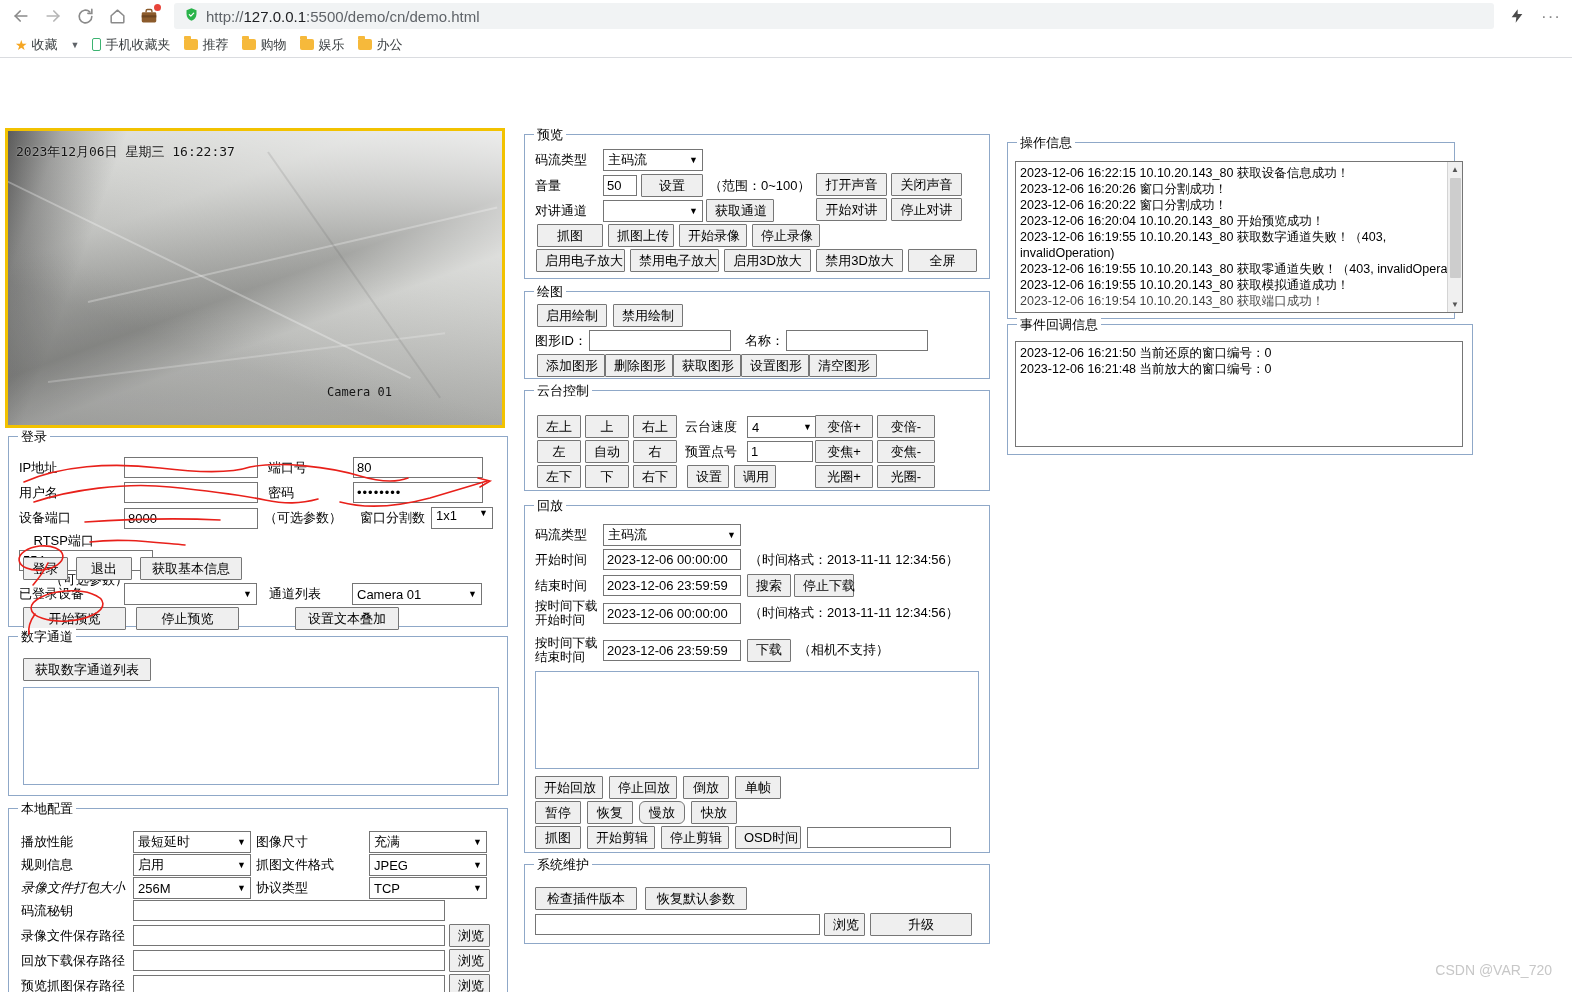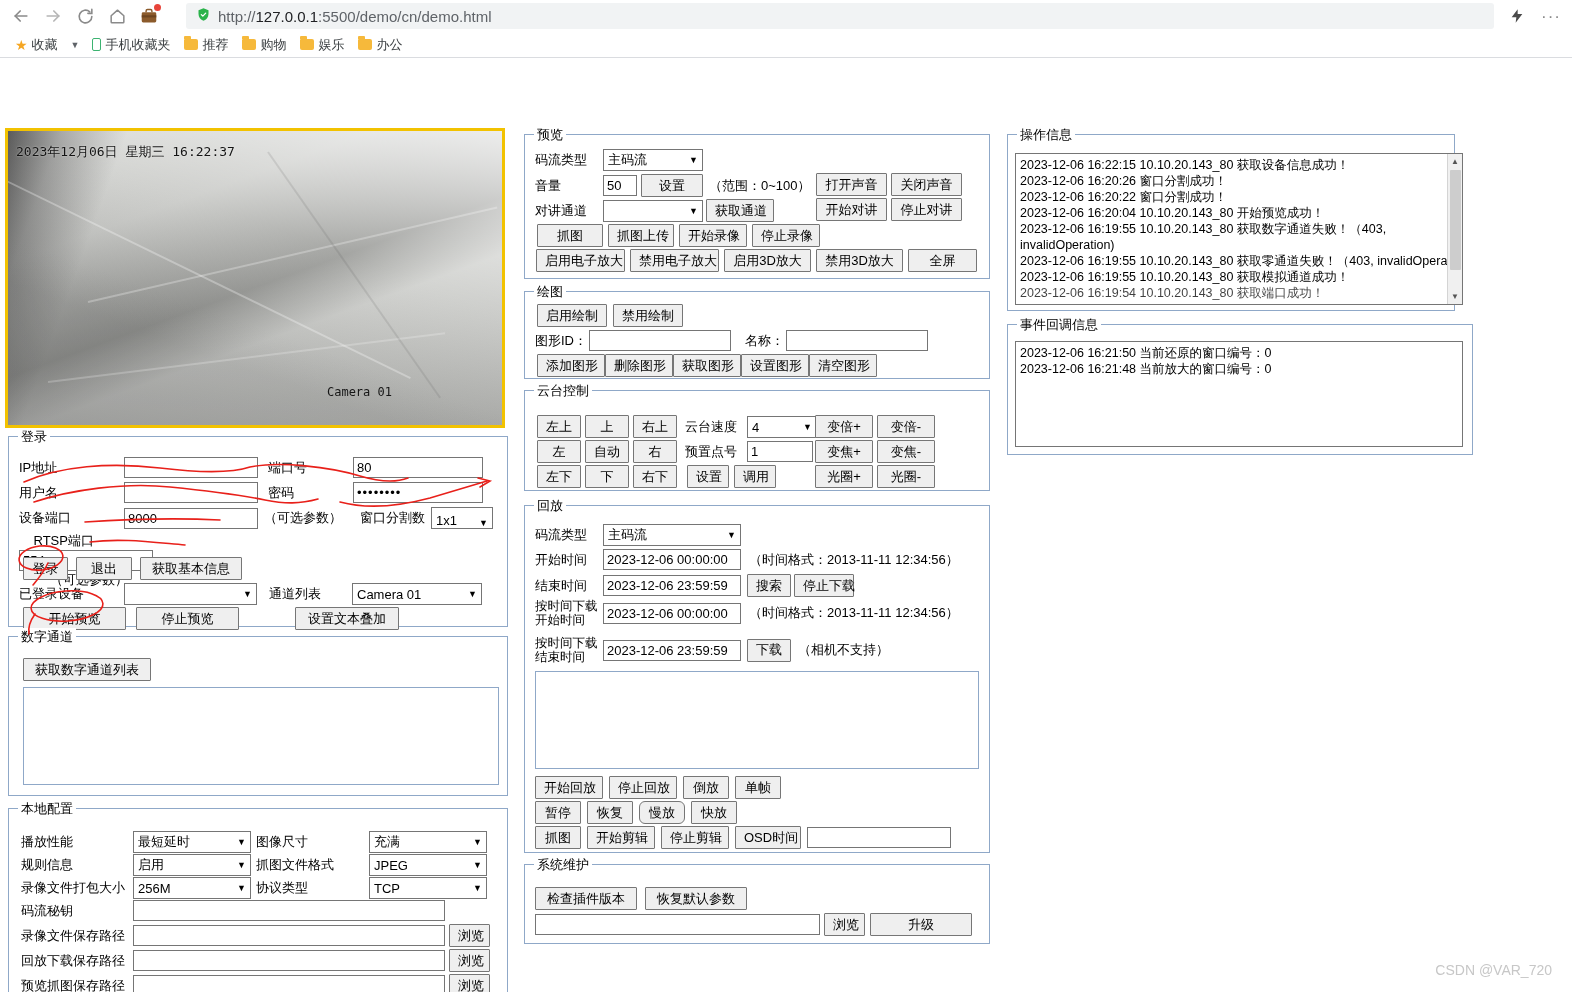--- a/index.html
+++ b/index.html
@@ -16,21 +16,21 @@
   #browser-chrome { width:100%; background:#fff; }
   .nav-bar { height:32px; display:flex; align-items:center; padding:0 6px; gap:2px; }
   .nav-btn {
     width:30px; height:30px; display:flex; align-items:center; justify-content:center;
     color:#8a8a8a; font-size:19px; line-height:1; cursor:pointer; user-select:none;
   }
   .nav-btn svg { display:block; }
   .ext-icon { width:30px; height:30px; position:relative; display:flex; align-items:center; justify-content:center; }
   .ext-badge { position:absolute; top:3px; right:3px; width:7px; height:7px; border-radius:50%; background:#e8443a; }
   .omnibox {
-    flex:1; height:26px; margin-left:20px; background:#f1f3f4;
+    flex:1; height:26px; margin-left:8px; background:#f1f3f4;
     border-radius:3px; display:flex; align-items:center; padding:0 10px; gap:7px;
     min-width:0;
   }
   .omni-shield { flex:none; }
   .omni-url { font-size:15px; color:#5f6368; white-space:nowrap; overflow:hidden; }
   .omni-url b { color:#202124; font-weight:400; }
   .nav-right { display:flex; align-items:center; gap:4px; margin-left:6px; }
 
   .bookmark-bar {
     height:26px; display:flex; align-items:center; gap:4px; padding:0 8px 0 10px;
@@ -246,21 +246,21 @@
       <input type="text" style="width: 134px;" value="">
       <span class="lbl" style="width:95px; padding-left:10px;">密码</span>
       <input type="text" style="width: 130px; letter-spacing: 1px;" value="••••••••">
     </div>
 
     <div class="row" style="position:absolute; left:10px; top:70px;">
       <span class="lbl" style="width:105px;">设备端口</span>
       <input type="text" style="width: 134px;" value="8000">
       <span class="note" style="padding-left:6px; width:102px;">（可选参数）</span>
       <span class="lbl">窗口分割数</span>
-      <div class="fake-select" style="width:62px; margin-left:6px; display:flex; align-items:flex-end; justify-content:space-between; padding:0 4px;">
+      <div class="fake-select" style="width:62px; margin-left:6px; display:flex; align-items:flex-start; justify-content:space-between; padding:0 4px;">
         <span>1x1</span>
           <span style="font-size:9px;">▼</span>
       </div>
     </div>
 
     <div class="row" style="position:absolute; left:10px; top:95px;flex-direction:column;">
       <span class="lbl" style="width:105px;">RTSP端口</span>
       <input type="text" style="width: 134px;" value="554">
       <span class="note" style="padding-left:6px;">（可选参数）</span>
     </div>
@@ -321,21 +321,21 @@
           <span style="font-size:9px;">▼</span>
       </div>
       <span class="lbl" style="width:118px; padding-left:5px;">抓图文件格式</span>
       <div class="fake-select" style="width:118px; display:flex; align-items:center; justify-content:space-between; padding:0 4px;">
         <span>JPEG</span>
           <span style="font-size:9px;">▼</span>
       </div>
     </div>
 
     <div class="row" style="position:absolute; left:12px; top:68px;">
-      <span class="lbl" style="width:112px;">录像文件打包大小</span>
+      <span class="lbl" style="width:112px;font-style:italic;">录像文件打包大小</span>
       <div class="fake-select" style="width:118px; display:flex; align-items:center; justify-content:space-between; padding:0 4px;">
         <span>256M</span>
           <span style="font-size:9px;">▼</span>
       </div>
       <span class="lbl" style="width:118px; padding-left:5px;">协议类型</span>
       <div class="fake-select" style="width:118px; display:flex; align-items:center; justify-content:space-between; padding:0 4px;">
         <span>TCP</span>
           <span style="font-size:9px;">▼</span>
       </div>
     </div>
@@ -540,21 +540,21 @@
       <button style="width:102px;">检查插件版本</button>
       <button style="width:102px;">恢复默认参数</button>
     </div>
     <div class="row" style="position:absolute; left:10px; top:48px;">
       <input type="text" style="width: 285px;" value="">
       <button style="width:41px; margin-left:4px;">浏览</button>
       <button style="width:102px; margin-left:5px;">升级</button>
     </div>
   </div>
 
-  <div class="grp" style="left:1007px; top:76px; width:448px; height:177px;">
+  <div class="grp" style="left:1007px; top:84px; width:448px; height:177px;">
     <div class="grp-title">操作信息</div>
     <div class="logbox" style="position:absolute; left:7px; top:18px; width:448px; height:152px;">
       <div class="line">2023-12-06 16:22:15 10.10.20.143_80 获取设备信息成功！</div>
       <div class="line">2023-12-06 16:20:26 窗口分割成功！</div>
       <div class="line">2023-12-06 16:20:22 窗口分割成功！</div>
       <div class="line">2023-12-06 16:20:04 10.10.20.143_80 开始预览成功！</div>
       <div class="line wrap" style="width:420px;">2023-12-06 16:19:55 10.10.20.143_80 获取数字通道失败！（403, invalidOperation)</div>
       <div class="line">2023-12-06 16:19:55 10.10.20.143_80 获取零通道失败！（403, invalidOperation)</div>
       <div class="line">2023-12-06 16:19:55 10.10.20.143_80 获取模拟通道成功！</div>
       <div class="line" style="opacity:.75;">2023-12-06 16:19:54 10.10.20.143_80 获取端口成功！</div>

